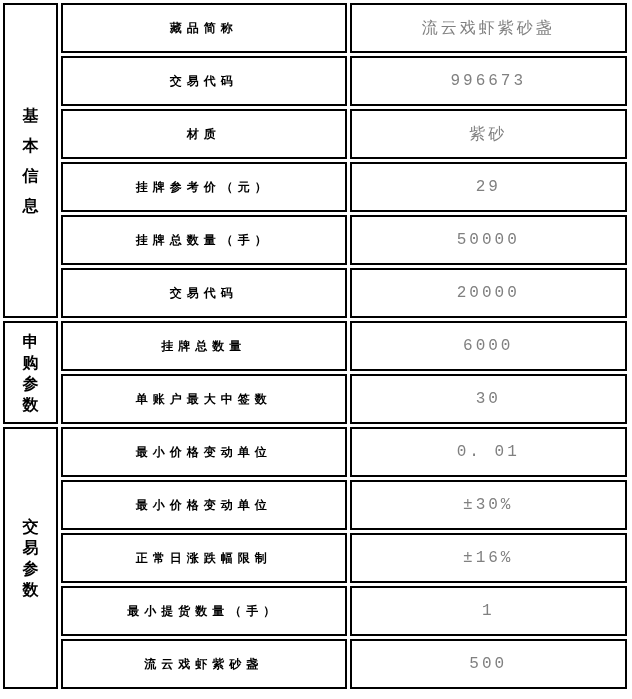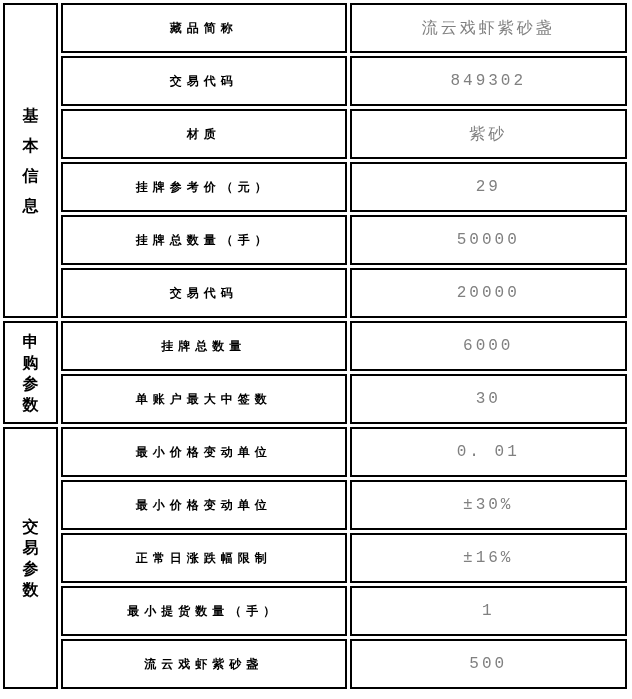--- a/index.html
+++ b/index.html
@@ -80,21 +80,21 @@
         <tr>
           <td class="section" rowspan="6"><div class="vtext tall">基
 本
 信
 息</div></td>
           <td class="label">藏品简称</td>
           <td class="value">流云戏虾紫砂盏</td>
         </tr>
         <tr>
           <td class="label">交易代码</td>
-          <td class="value">849302</td>
+          <td class="value">996673</td>
         </tr>
         <tr>
           <td class="label">材质</td>
           <td class="value">紫砂</td>
         </tr>
         <tr>
           <td class="label">挂牌参考价（元）</td>
           <td class="value">29</td>
         </tr>
         <tr>

